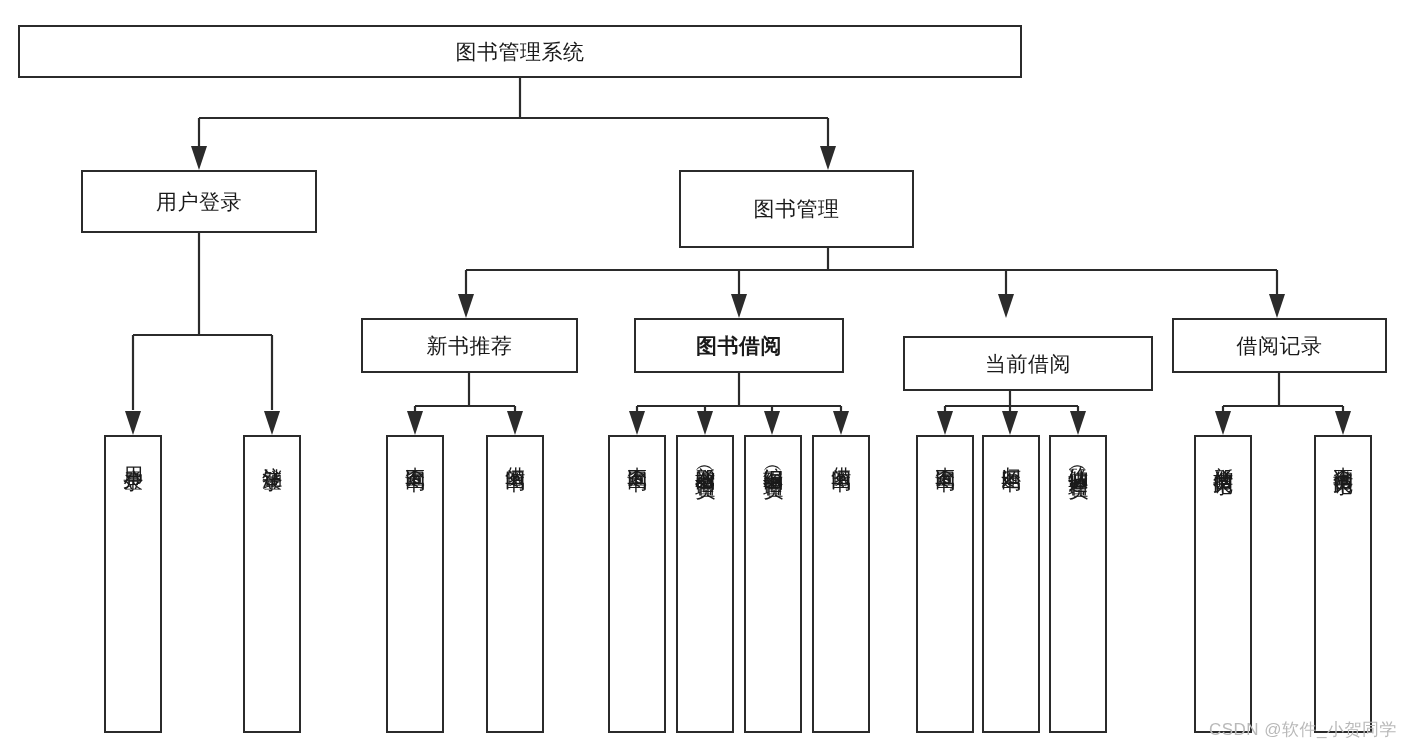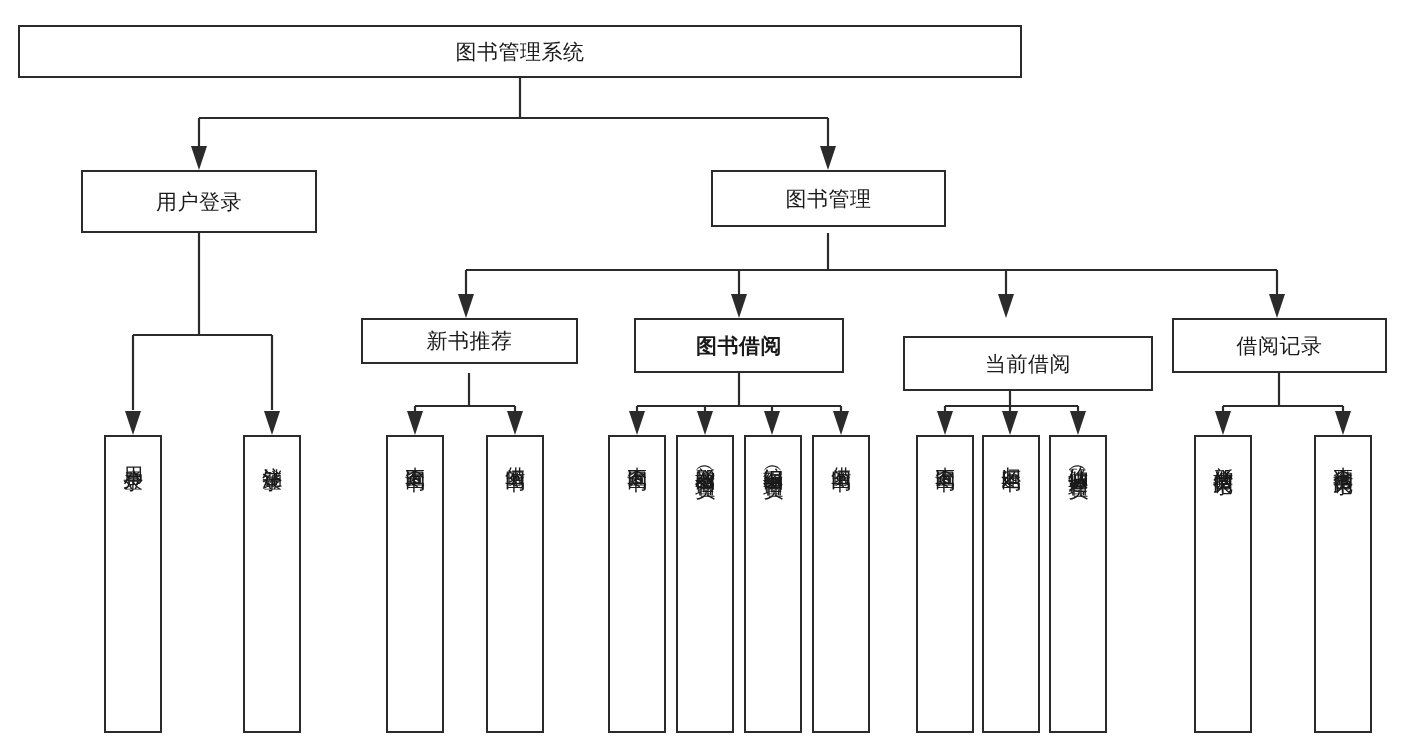--- a/index.html
+++ b/index.html
@@ -133,24 +133,24 @@
       <path d="M1335,411 L1351,411 L1343,435 Z" class="arrow-head"></path>
     </svg>
 
   <div id="node-layer">
       <div class="node-box node-h" style="left: 18px; top: 13px; width: 1004px; height: 53px; margin-top: 12px;">
         <span class="node-label">图书管理系统</span>
       </div>
       <div class="node-box node-h" style="left: 81px; top: 170px; width: 236px; height: 63px;">
         <span class="node-label">用户登录</span>
       </div>
-      <div class="node-box node-h" style="left: 711px; top: 170px; width: 235px; height: 57px;">
+      <div class="node-box node-h" style="left: 679px; top: 170px; width: 235px; height: 78px;">
         <span class="node-label">图书管理</span>
       </div>
-      <div class="node-box node-h" style="left: 361px; top: 318px; width: 217px; height: 46px;">
+      <div class="node-box node-h" style="left: 361px; top: 318px; width: 217px; height: 55px;">
         <span class="node-label">新书推荐</span>
       </div>
       <div class="node-box node-h" style="left: 634px; top: 318px; width: 210px; height: 55px; font-weight: bold;">
         <span class="node-label">图书借阅</span>
       </div>
       <div class="node-box node-h" style="left: 903px; top: 336px; width: 250px; height: 55px;">
         <span class="node-label">当前借阅</span>
       </div>
       <div class="node-box node-h" style="left: 1172px; top: 318px; width: 215px; height: 55px; justify-content: center;">
         <span class="node-label">借阅记录</span>
@@ -189,14 +189,15 @@
         <span class="node-label">确认归还（管理员）</span>
       </div>
       <div class="node-box node-v" style="left: 1194px; top: 435px; width: 58px; height: 298px;">
         <span class="node-label">新增借阅记录</span>
       </div>
       <div class="node-box node-v" style="left: 1314px; top: 435px; width: 58px; height: 298px;">
         <span class="node-label">查询借阅记录</span>
       </div>
     </div>
 
+  <div class="watermark">CSDN @软件_小贺同学</div>
 
 </div>
 
 </body></html>

